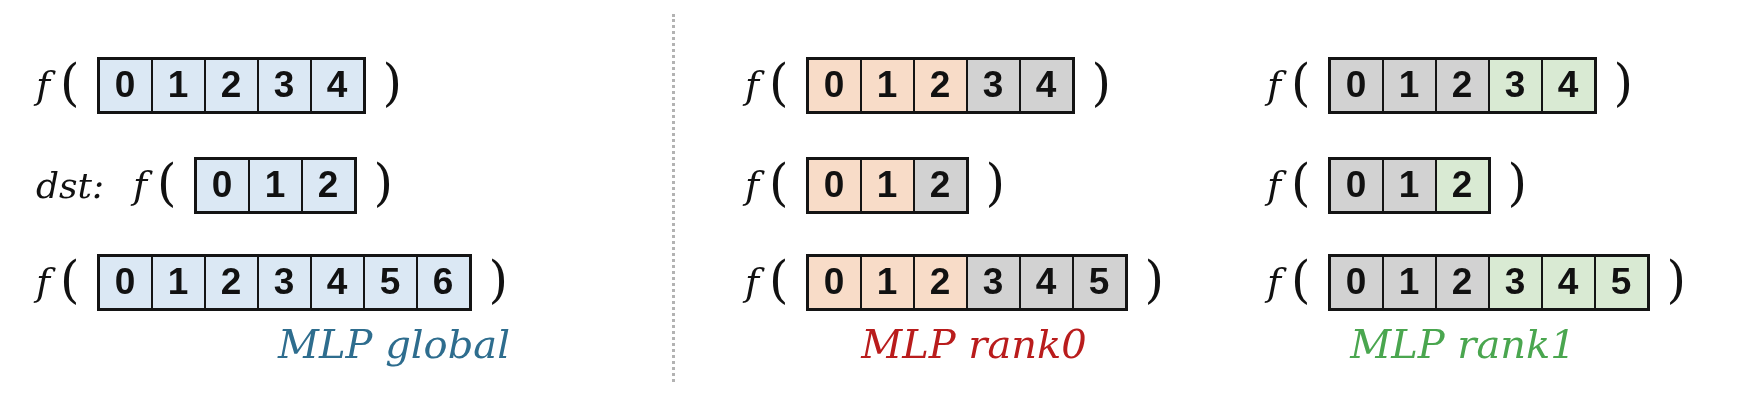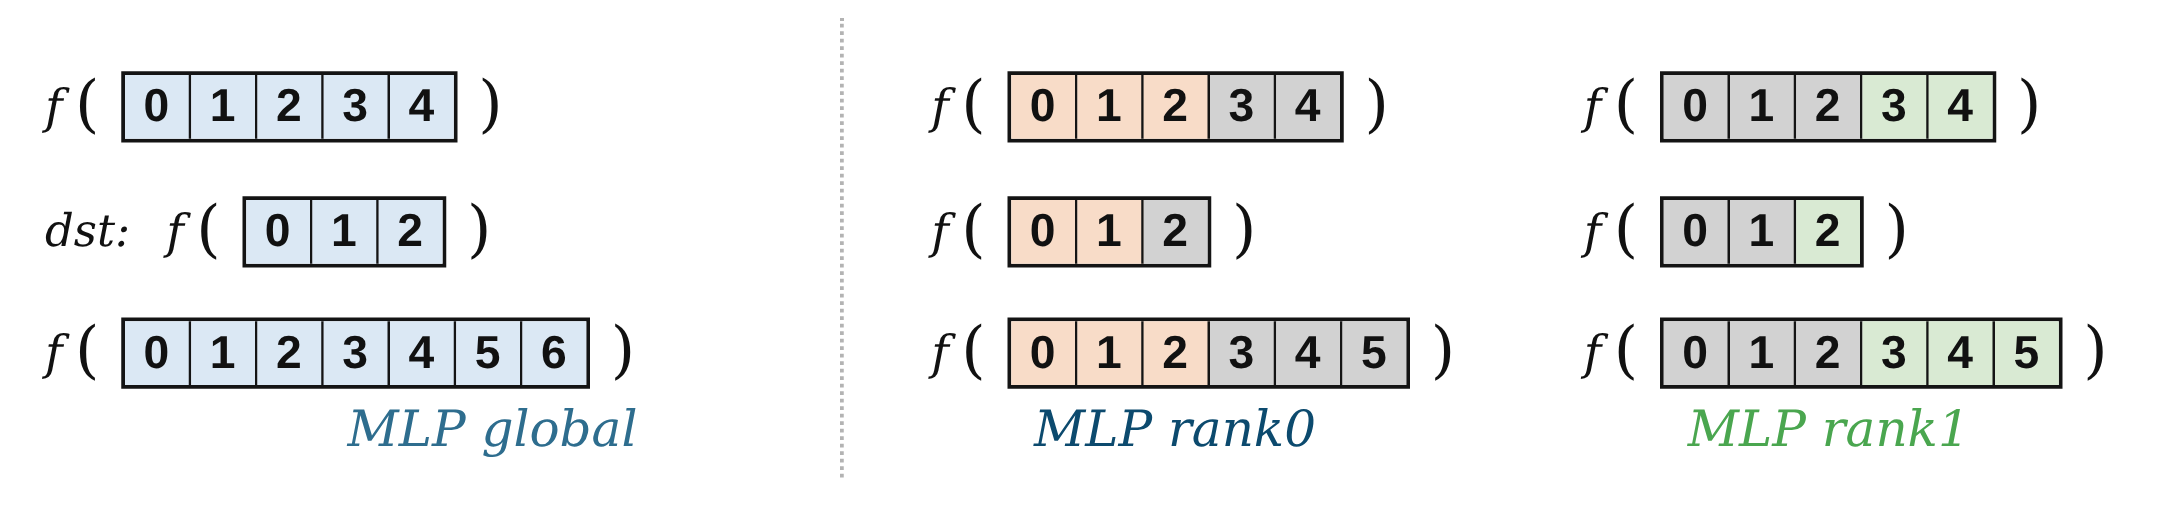--- a/index.html
+++ b/index.html
@@ -134,21 +134,21 @@
           <span class="cell" style="background: rgb(219, 232, 244);">3</span>
           <span class="cell" style="background: rgb(219, 232, 244);">4</span>
           <span class="cell" style="background: rgb(219, 232, 244);">5</span>
           <span class="cell" style="background: rgb(219, 232, 244);">6</span>
         </div>
         <span class="paren close">)</span>
       </div>
     </div>
 
   <div class="column" id="col-rank0">
-    <div class="mlp-label" style="color: #0c4a6e;">MLP rank0</div>
+    <div class="mlp-label" style="color: #b91c1c; margin-left: 34px;">MLP rank0</div>
   <div class="row r0">
         <span class="fsym">f</span>
         <span class="paren open">(</span>
         <div class="cells">
           <span class="cell" style="background: rgb(248, 220, 200);">0</span>
           <span class="cell" style="background: rgb(248, 220, 200);">1</span>
           <span class="cell" style="background: rgb(248, 220, 200);">2</span>
           <span class="cell" style="background: rgb(210, 210, 210);">3</span>
           <span class="cell" style="background: rgb(210, 210, 210);">4</span>
         </div>

